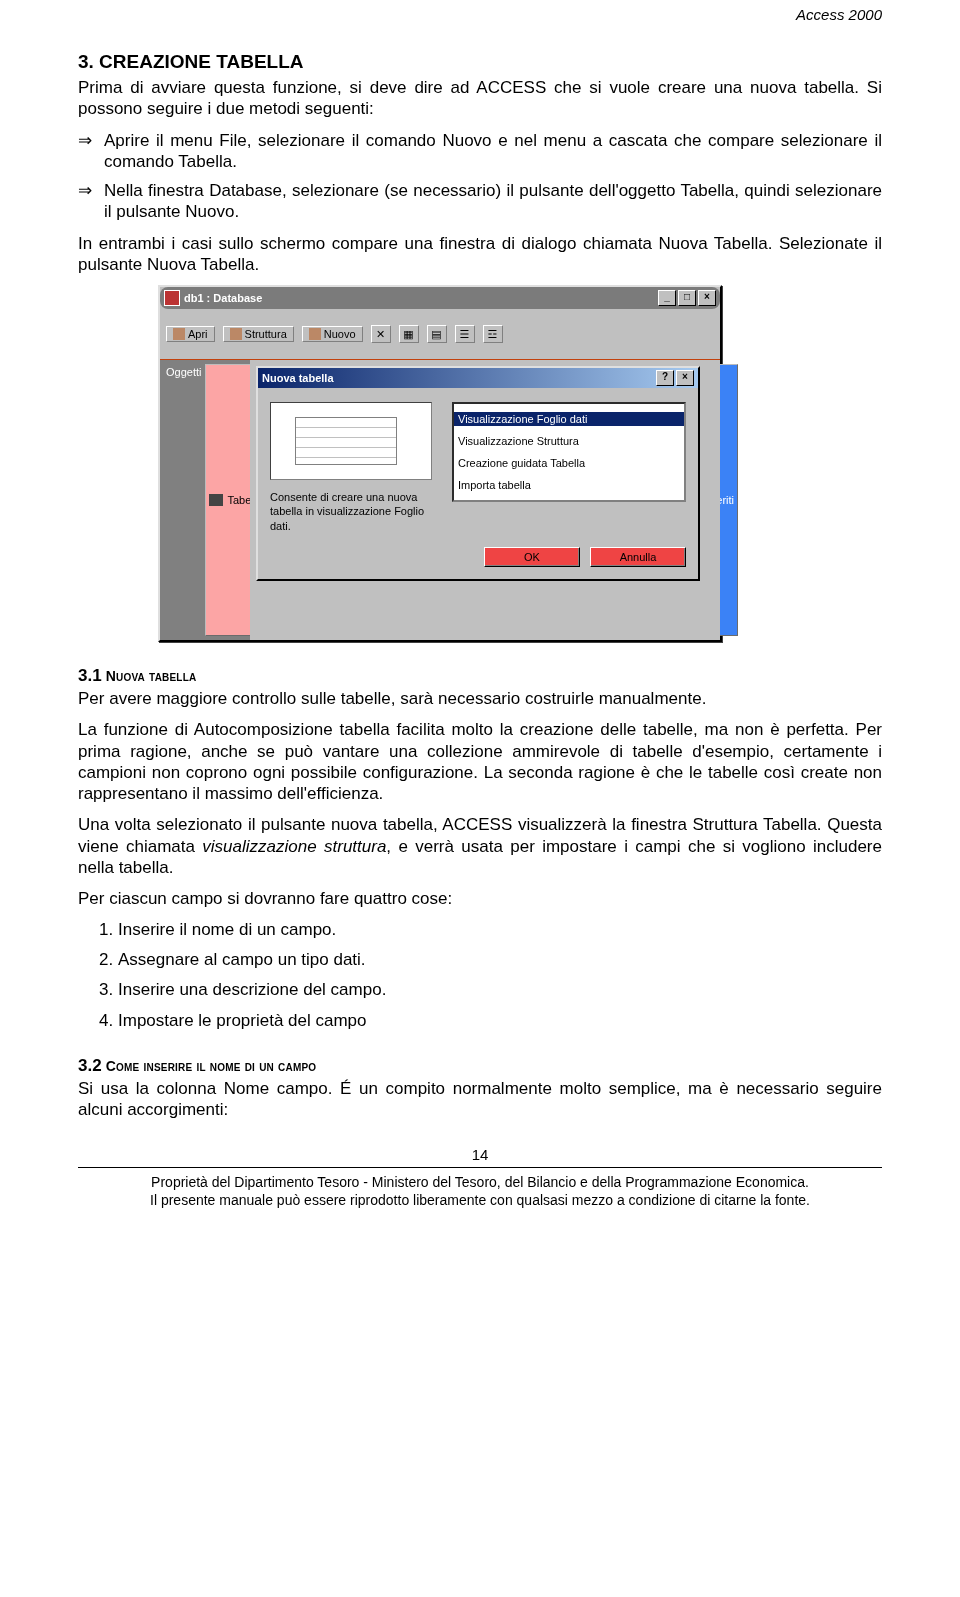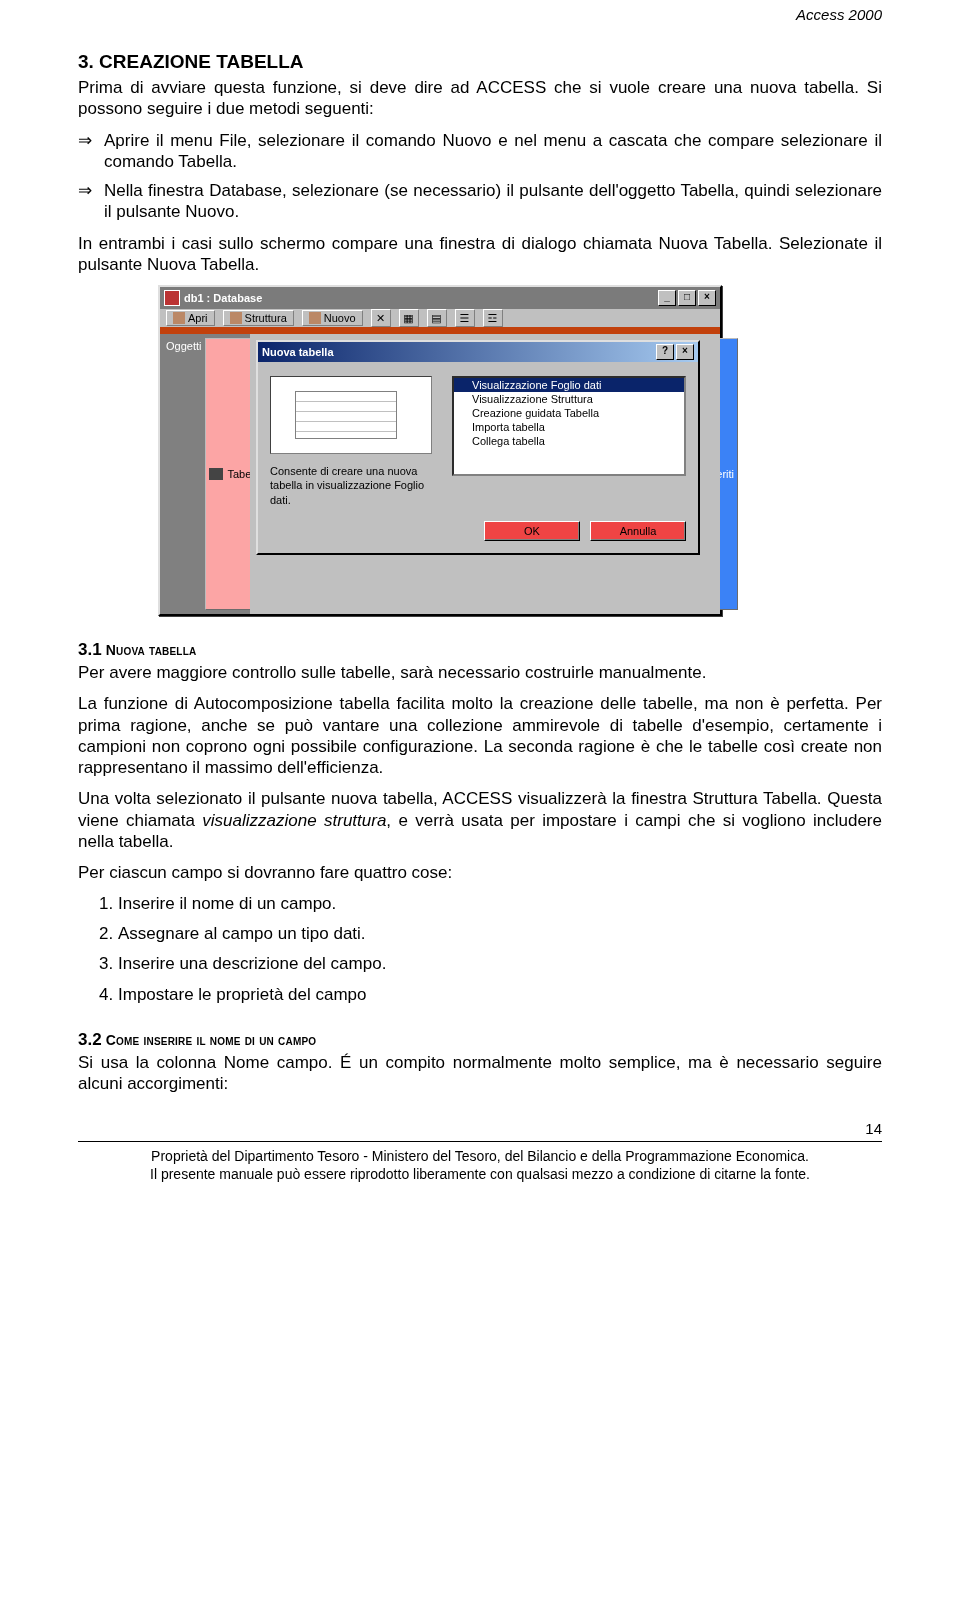--- a/index.html
+++ b/index.html
@@ -53,21 +53,21 @@
     padding: 0 0 0 20px;
   }
   ol.numlist li { margin: 0 0 8px 0; line-height: 1.3; }
   .footer {
     border-top: none;
     margin-top: 26px;
     font-size: 14px;
     text-align: center;
   }
   .footer .pagenum {
-    text-align: right;
+    text-align: center;
     font-size: 15px;
     padding-bottom: 4px;
   }
   .footer-line { border-top: 1px solid #000; margin-bottom: 6px; }
   .footer .l2 { margin-top: 2px; }
   .italic { font-style: italic; }
 
   
   .win {
     width: 560px;
@@ -80,37 +80,38 @@
     box-shadow: 1px 1px 0 #404040;
   }
   .titlebar {
     background: linear-gradient(#7b7b7b, #7b7b7b);
     color: #fff;
     display: flex;
     align-items: center;
     padding: 2px 4px;
     font-weight: bold;
     height: 18px;
+    border-radius: 8px;
   }
   .titlebar .ico { width: 14px; height: 14px; background: #b33; margin-right: 4px; border: 1px solid #fff; }
   .titlebar .spacer { flex: 1; }
   .winbtns { display: flex; gap: 2px; }
   .winbtn {
     width: 16px; height: 14px;
     background: #c0c0c0;
     border: 1px solid #000;
     border-top-color: #fff; border-left-color: #fff;
     font-size: 10px; line-height: 12px; text-align: center;
     color: #000; font-weight: bold;
   }
   .toolbar {
     background: #c0c0c0;
-    padding: 0 6px;
+    padding: 16px 6px;
     display: flex; gap: 8px; align-items: center;
-    border-bottom: 7px solid #c2410c;
+    border-bottom: 1px solid #c2410c;
   }
   .tbtn {
     display: inline-flex; align-items: center; gap: 3px;
     padding: 1px 6px;
     border: 1px solid #fff;
     border-right-color: #808080; border-bottom-color: #808080;
     background: #c0c0c0;
     font-size: 11px;
   }
   .tbtn .tico { width: 12px; height: 12px; background: #b86; }
@@ -176,21 +177,21 @@
     font-size: 11px; color: #000; line-height: 1.3;
   }
   .dlg-right { flex: 1; }
   .listbox {
     width: 230px; height: 96px;
     background: #fff;
     border: 2px inset #808080;
     overflow: hidden;
     font-size: 11px;
   }
-  .listbox .opt { padding: 1px 18px; }
+  .listbox .opt { padding: 1px 4px; margin-top: 8px; }
   .listbox .opt.sel { background: #0a246a; color: #fff; }
   .dlg-buttons {
     display: flex; justify-content: flex-end; gap: 10px;
     padding: 4px 12px 12px 12px;
   }
   .btn95 {
     min-width: 74px; padding: 3px 10px;
     background: #ef4444;
     border: 1px solid #000;
     border-top-color: #fff; border-left-color: #fff;

